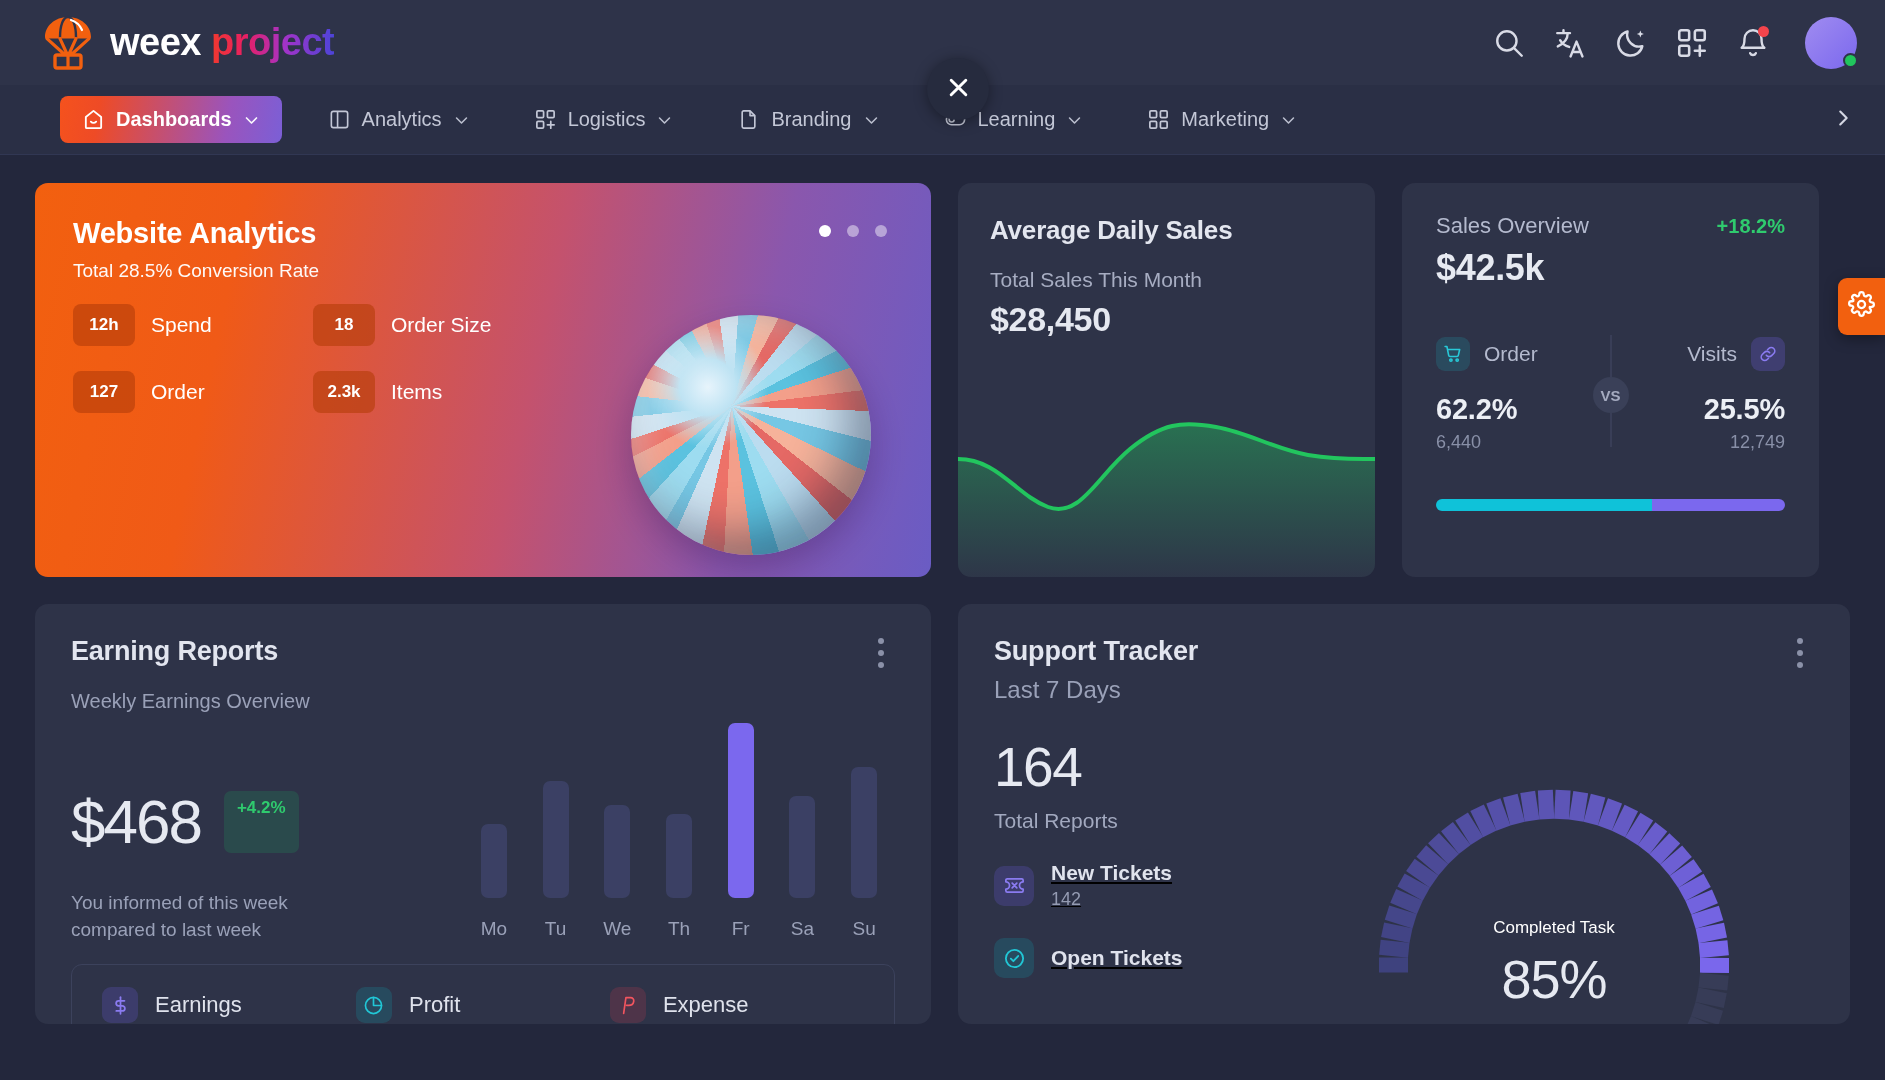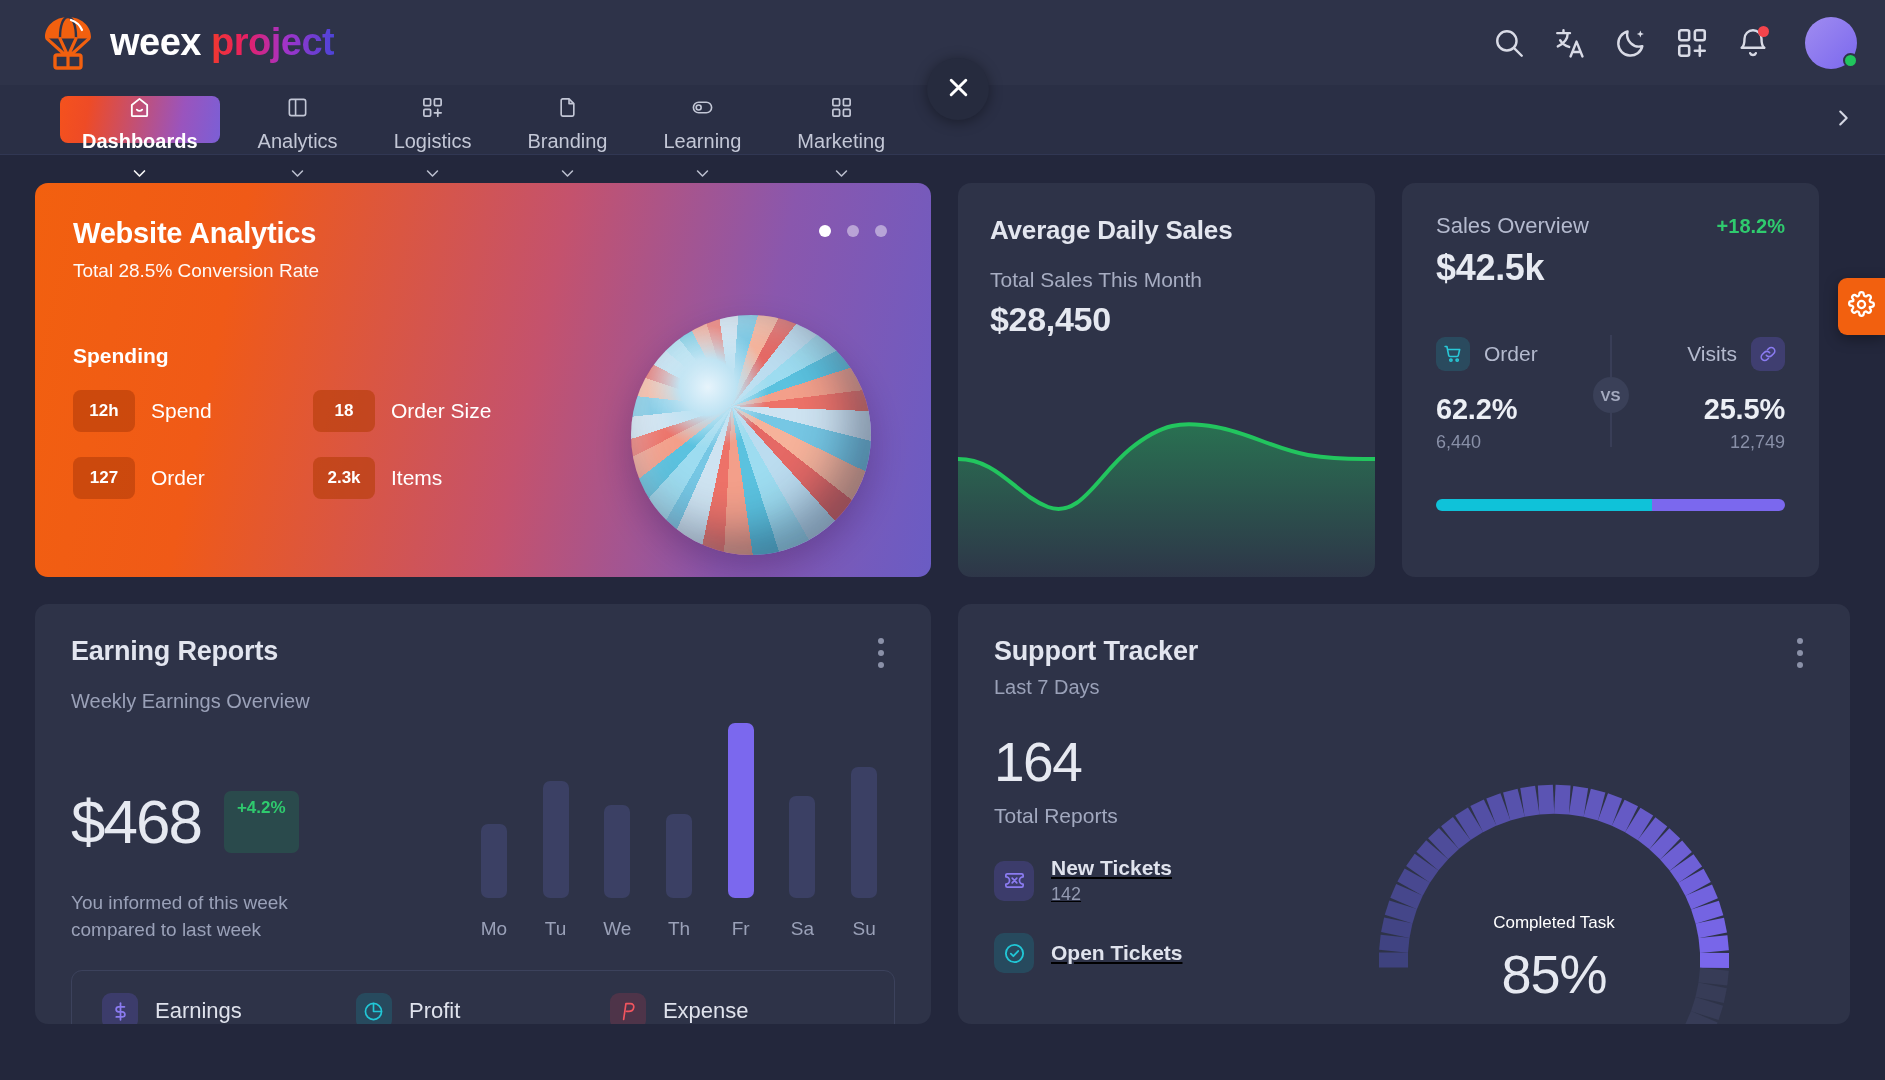--- a/index.html
+++ b/index.html
@@ -62,22 +62,21 @@
   .navbar {
     height:70px; background:#2a2f45;
     display:flex; align-items:center; gap:0;
     padding:0 20px 0 60px; position:relative; z-index:30;
     border-bottom:1px solid #313753;
   }
   .nav-item {
     display:flex; align-items:center; gap:11px;
     padding:0 18px; height:47px; border-radius:8px;
     color:#c3c7d6; font-size:20px; white-space:nowrap; cursor:pointer;
-    margin-right:20px;
-    flex-direction:column;
+    margin-right:28px;
   }
   .nav-item.active {
     background:linear-gradient(100deg,#f5521d 0%,#ee4b26 18%,#9a54bd 75%,#7b5fd6 100%);
     color:#ffffff; font-weight:bold;
     padding:0 22px;
   }
   .nav-icn { width:23px; height:23px; flex:none; }
   .nav-icn svg { width:100%; height:100%; display:block; }
   .nav-caret { width:17px; height:17px; flex:none; opacity:.95; }
   .nav-next {
@@ -205,36 +204,36 @@
     background:rgba(34,160,90,.22); color:#2fcb6e;
     font-size:17px; font-weight:bold; padding:7px 13px; border-radius:7px;
   }
   .er-note { font-size:19px; color:#9aa1b8; margin-top:36px; line-height:1.45; }
   .er-chart { flex:1; display:flex; align-items:flex-end; gap:0; padding-bottom:4px; }
   .er-bar-col { flex:1; display:flex; flex-direction:column; align-items:center; }
   .er-bar { width:26px; border-radius:7px; background:#3b4064; }
   .er-bar.hi { background:#7b68ee; }
   .er-day { font-size:19px; color:#9aa1b8; margin-top:20px; }
   .er-legend {
-    margin-top:26px; border:1px solid #3c425c; border-radius:11px;
+    margin-top:20px; border:1px solid #3c425c; border-radius:11px;
     height:82px; display:flex; align-items:center; padding:0 30px; gap:0;
   }
   .er-leg { display:flex; align-items:center; gap:17px; width:33.33%; }
   .leg-ibox { width:36px; height:36px; border-radius:9px;
     display:flex; align-items:center; justify-content:center; flex:none; }
   .leg-ibox.earn { background:rgba(115,95,230,.22); color:#8a7bf0; }
   .leg-ibox.profit { background:rgba(20,160,175,.22); color:#21c7d6; }
   .leg-ibox.expense { background:rgba(225,60,80,.18); color:#f2555f; }
   .leg-ibox svg { width:21px; height:21px; }
   .leg-name { font-size:22px; color:#dfe2ec; }
 
   
   .st-card { width:886px; height:420px; padding:32px 36px; flex:1; }
   .st-title { font-size:27px; font-weight:bold; color:#e2e5ef; letter-spacing:-0.2px; }
-  .st-sub { font-size:20px; color:#9aa1b8; margin-top:9px; }
+  .st-sub { font-size:24px; color:#9aa1b8; margin-top:9px; }
   .st-body { display:flex; margin-top:36px; }
   .st-left { width:300px; flex:none; }
   .st-big { font-size:55px; color:#e6e9f1; line-height:1; letter-spacing:-1.5px; }
   .st-biglbl { font-size:21px; color:#a2a9bf; margin-top:14px; }
   .st-item { display:flex; align-items:center; gap:17px; margin-top:28px;text-decoration:underline; }
   .st-ibox { width:40px; height:40px; border-radius:10px;
     display:flex; align-items:center; justify-content:center; flex:none; }
   .st-ibox.newt { background:rgba(115,95,230,.22); color:#8a7bf0; }
   .st-ibox.opent { background:rgba(20,160,175,.22); color:#21c7d6; }
   .st-ibox svg { width:23px; height:23px; }
@@ -435,21 +434,20 @@
   </span>
 </div>
 
 <div class="content">
 
   <div class="row">
 
     <div class="card wa-card">
       <div class="wa-title">Website Analytics</div>
       <div class="wa-sub">Total 28.5% Conversion Rate</div>
-      <div class="wa-spend-label">Spending</div>
       <div class="wa-stats">
         <div class="wa-stat">
           <span class="wa-chip">12h</span>
           <span class="wa-chip-label">Spend</span>
         </div>
         <div class="wa-stat">
           <span class="wa-chip">18</span>
           <span class="wa-chip-label">Order Size</span>
         </div>
         <div class="wa-stat">

